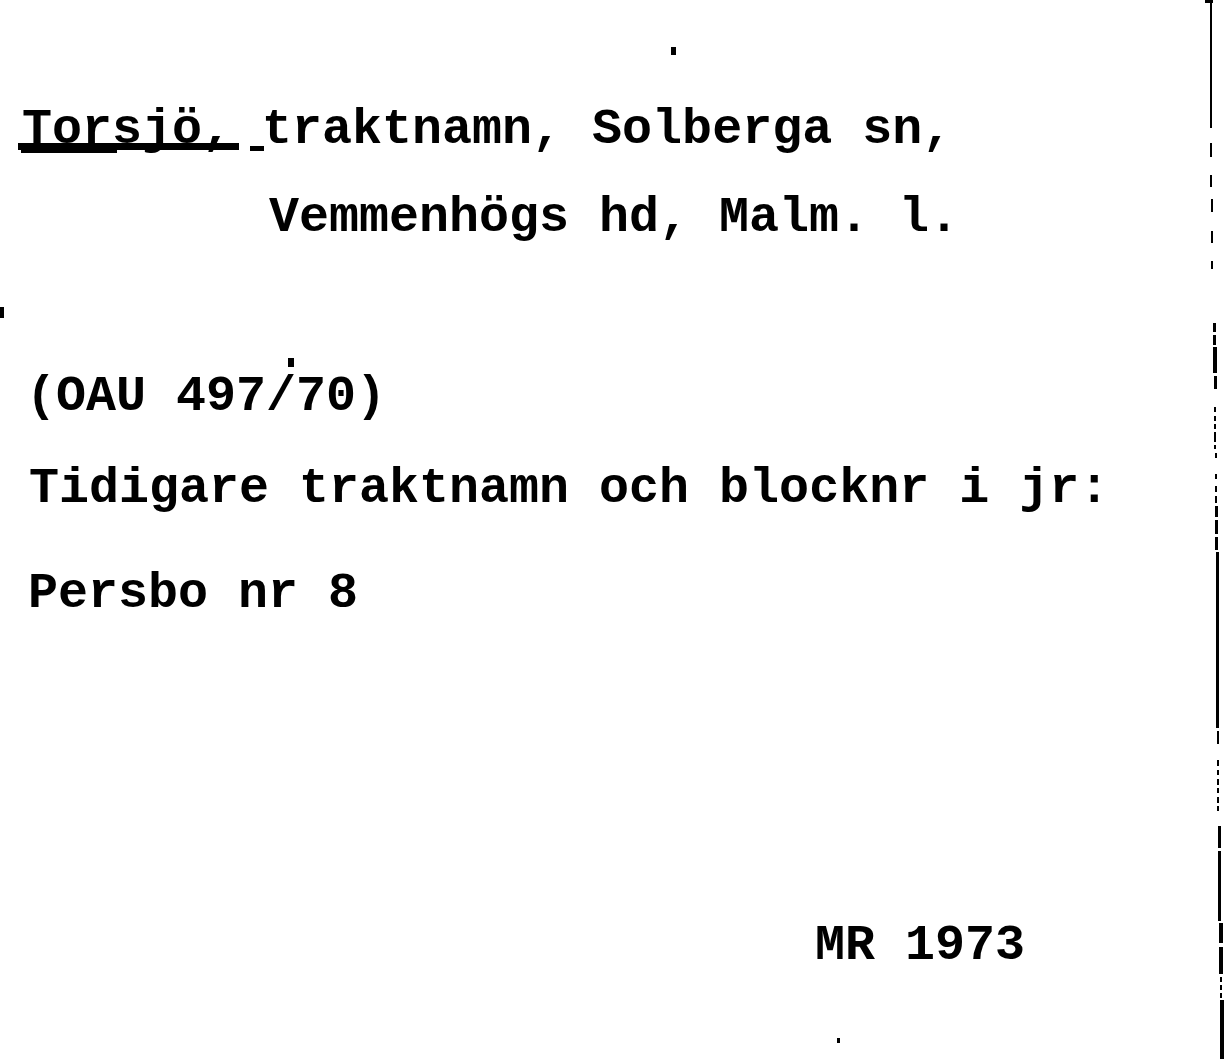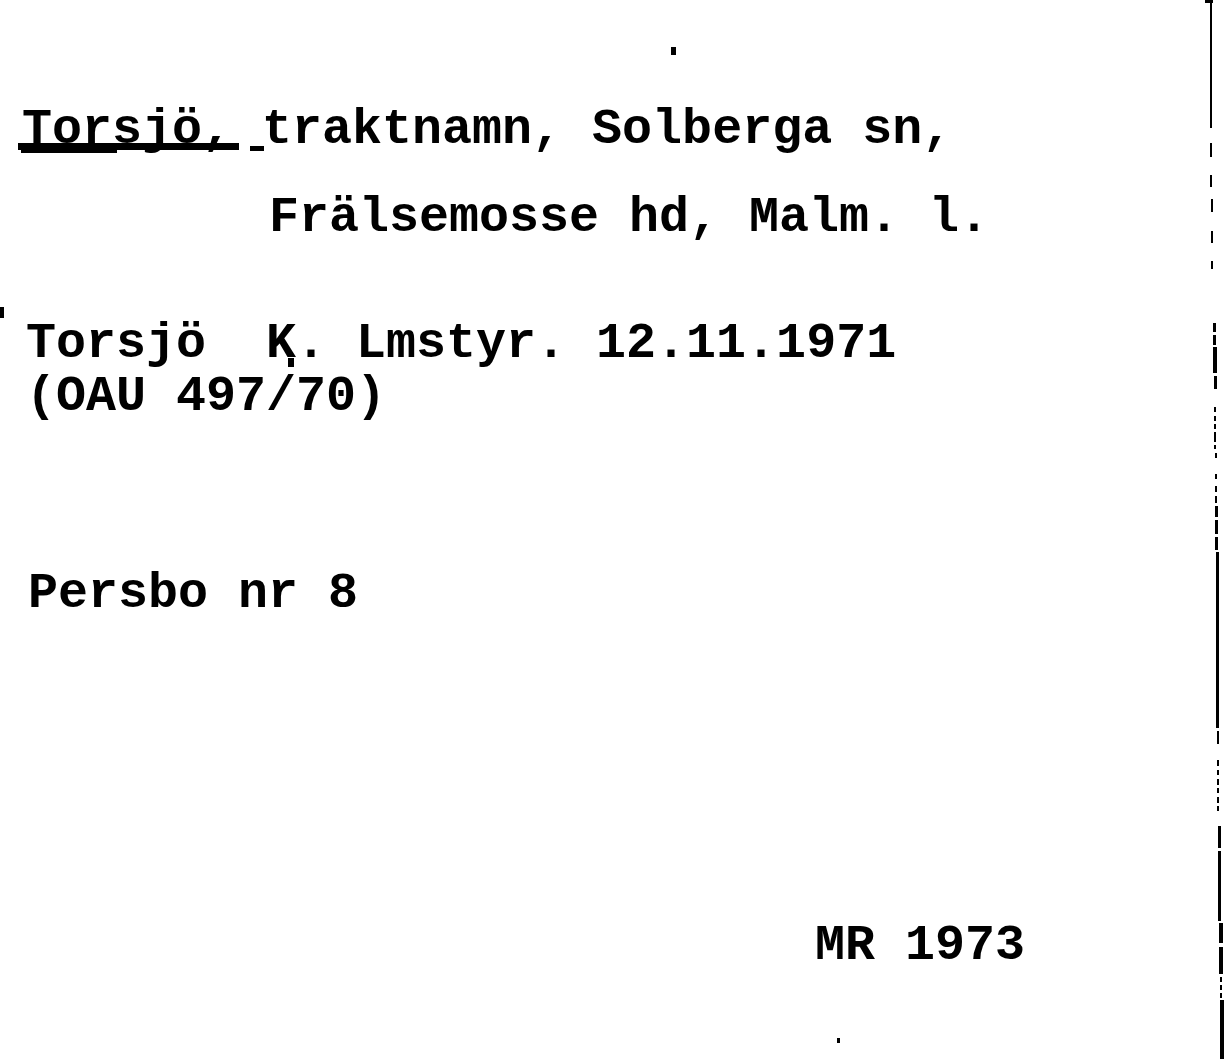--- a/index.html
+++ b/index.html
@@ -46,26 +46,26 @@
 <body>
 
 <div class="page">
 
   <div class="line" id="heading-line-1"><span>Torsjö,</span><span> traktnamn, Solberga sn,</span></div>
 
   <div class="underline-bar" style="left:18px; top:143px; width:221px; height:7px;"></div>
   <div class="underline-bar" style="left:21px; top:150px; width:96px; height:3px;"></div>
   <div class="underline-bar" style="left:250px; top:146px; width:14px; height:5px;"></div>
 
-  <div class="line" id="heading-line-2">Frälsemosse hd, Malm. l.</div>
+  <div class="line" id="heading-line-2">Vemmenhögs hd, Malm. l.</div>
 
-  <div class="line" id="decision-line-1">Torsjö  K. Lmstyr. 12.11.1971</div>
 
   <div class="line" id="decision-line-2">(OAU 497/70)</div>
 
+  <div class="line" id="earlier-heading">Tidigare traktnamn och blocknr i jr:</div>
 
 
   <div class="line" id="earlier-item-1">Persbo nr 8</div>
 
   <div class="line" id="signature-line">MR 1973</div>
 
   <div class="mark" style="left:671px; top:47px; width:5px; height:8px;"></div>
   <div class="mark" style="left:0px; top:307px; width:4px; height:11px;"></div>
   <div class="mark" style="left:288px; top:358px; width:6px; height:9px;"></div>
   <div class="mark" style="left:837px; top:1038px; width:3px; height:5px;"></div>

